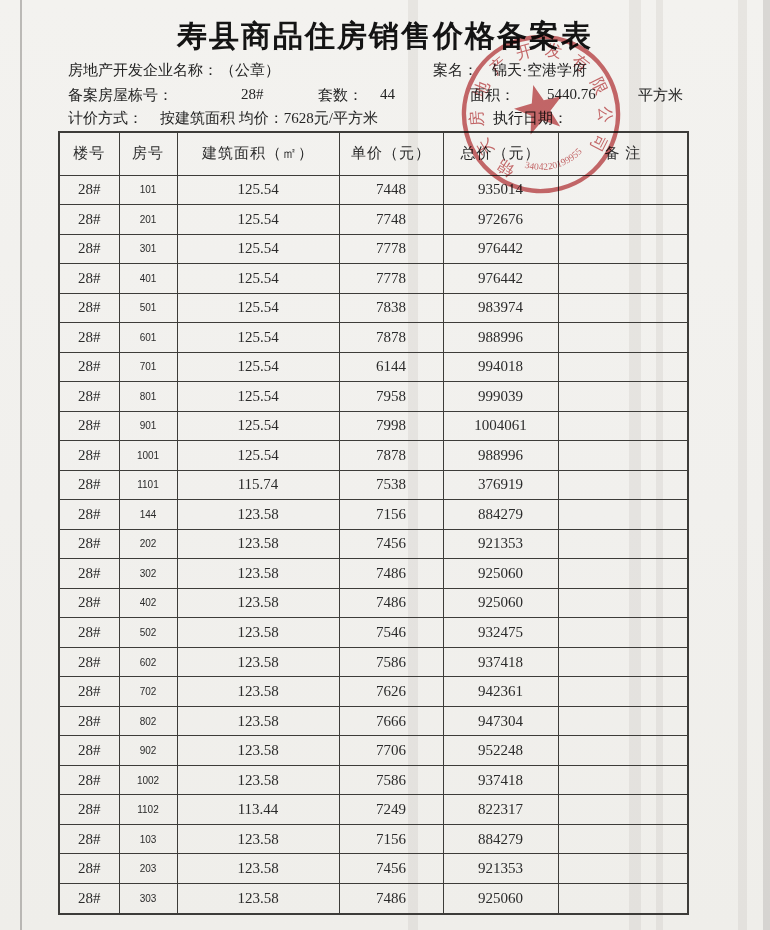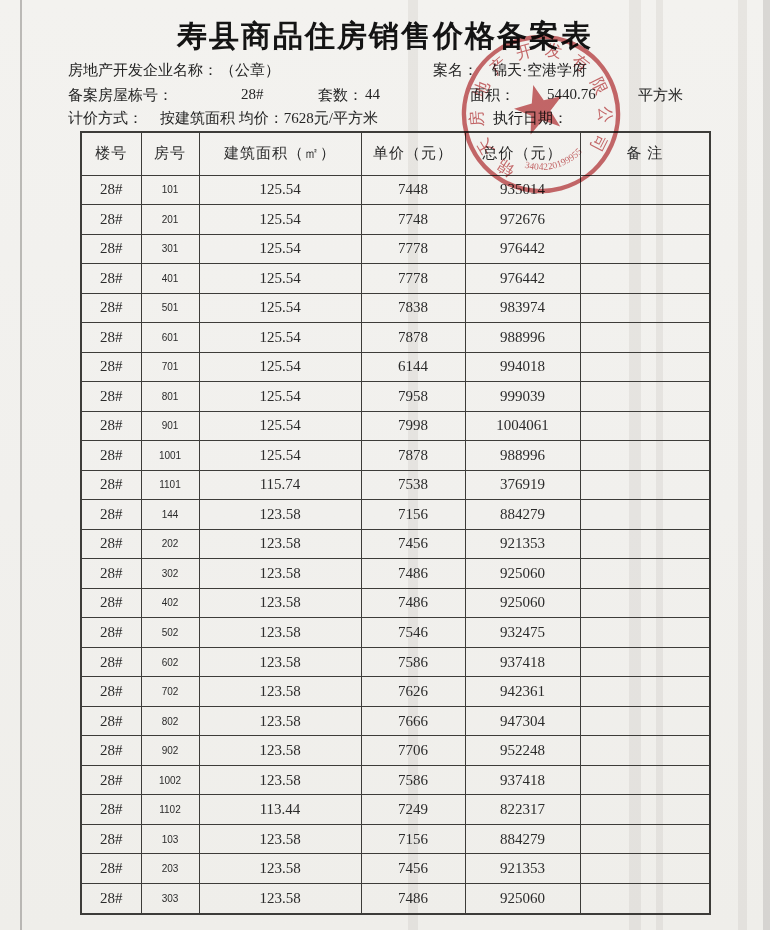--- a/index.html
+++ b/index.html
@@ -28,21 +28,21 @@
     font-family:"Liberation Sans", sans-serif;
     font-size:30px;font-weight:700;letter-spacing:2px;white-space:nowrap;
     color:#141414;margin:0;
   }
   .meta span{position:absolute;font-size:15px;white-space:nowrap;color:#242424;}
   .m-l1{top:61px;}
   .m-l2{top:86px;}
   .m-l3{top:109px;}
 
   table.pricing{
-    position:absolute;left:80px;top:131px;
+    position:absolute;left:58px;top:131px;
     width:629px;height:784px;
     border-collapse:collapse;table-layout:fixed;
     background:transparent;
   }
   table.pricing td,table.pricing th{
     border:1.5px solid #3d3c39;
     text-align:center;vertical-align:middle;
     font-size:15px;font-weight:normal;color:#2b2b2b;
     padding:0;overflow:hidden;white-space:nowrap;
   }
@@ -69,21 +69,21 @@
 
   <div class="meta">
     <span class="m-l1" style="left:68px">房地产开发企业名称：</span>
     <span class="m-l1" style="left:220px">（公章）</span>
     <span class="m-l1" style="left:433px">案名：</span>
     <span class="m-l1" style="left:492px">锦天·空港学府</span>
 
     <span class="m-l2" style="left:68px">备案房屋栋号：</span>
     <span class="m-l2" style="left:241px">28#</span>
     <span class="m-l2" style="left:318px">套数：</span>
-    <span class="m-l2" style="left:365px">44</span>
+    <span class="m-l2" style="left:380px">44</span>
     <span class="m-l2" style="left:470px">面积：</span>
     <span class="m-l2" style="left:547px">5440.76</span>
     <span class="m-l2" style="left:638px">平方米</span>
 
     <span class="m-l3" style="left:68px">计价方式：</span>
     <span class="m-l3" style="left:160px">按建筑面积  均价：7628元/平方米</span>
     <span class="m-l3" style="left:493px">执行日期：</span>
   </div>
 
   <table class="pricing">

